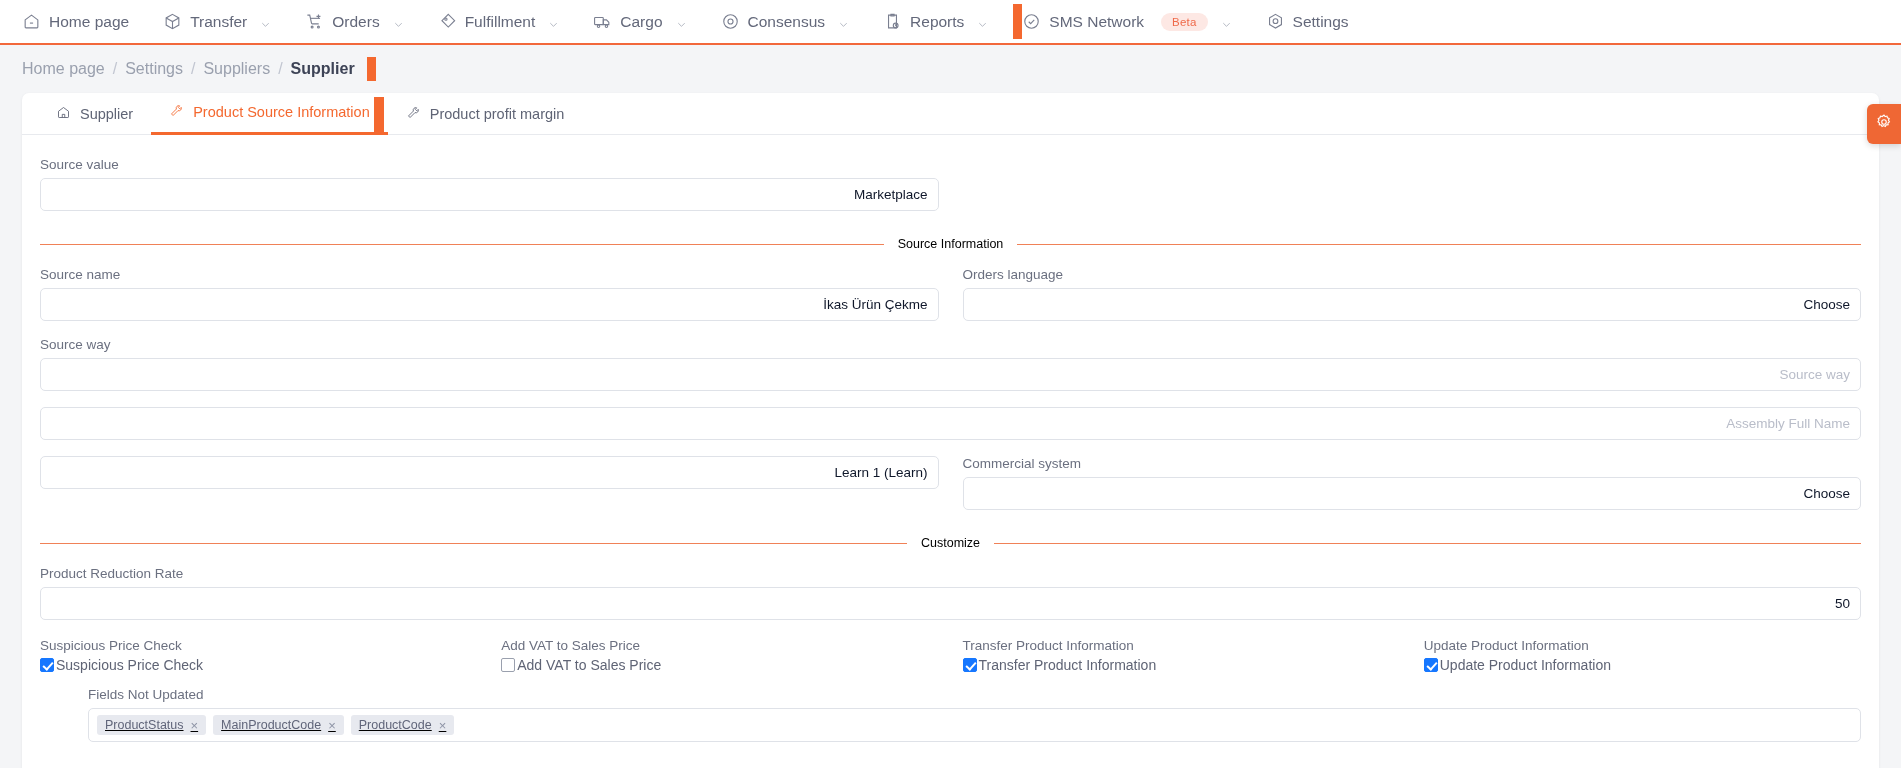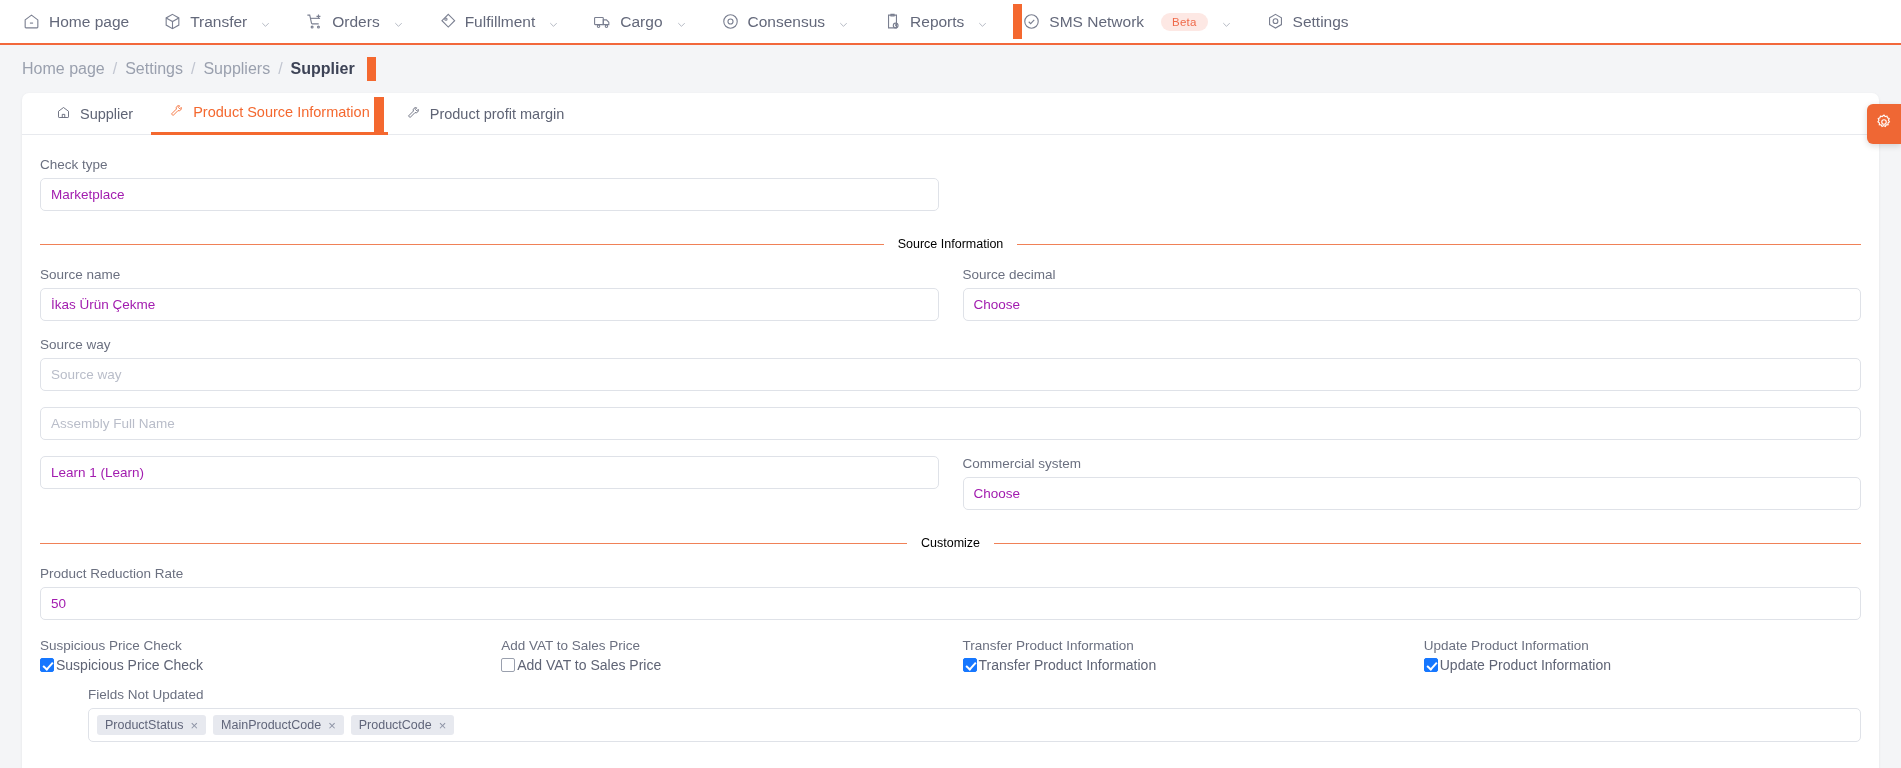--- a/index.html
+++ b/index.html
@@ -122,24 +122,25 @@
     color: #6b7080;
     margin-bottom: 6px;
   }
   .finput {
     width: 100%;
     height: 33px;
     border: 1px solid #dfe2e8;
     border-radius: 5px;
     padding: 0 10px;
     font-size: 13.5px;
-    color: #a21caf;
+    color: #0f172a;
     font-family: "Liberation Sans", sans-serif;
     background: #fff;
     outline: none;
+    text-align: right;
   }
   .finput::placeholder { color: #b9bdc9; }
 
   
   .divider {
     display: flex;
     align-items: center;
     gap: 14px;
     margin: 10px 0 16px 0;
   }
@@ -175,20 +176,21 @@
   .tagbox {
     width: 100%;
     min-height: 34px;
     border: 1px solid #dfe2e8;
     border-radius: 5px;
     display: flex;
     align-items: center;
     gap: 7px;
     padding: 4px 8px;
     flex-wrap: wrap;
+    text-decoration: underline;
   }
   .tag {
     display: inline-flex;
     align-items: center;
     gap: 7px;
     background: #e7e9ef;
     border-radius: 3px;
     padding: 3px 8px;
     font-size: 12.5px;
     color: #60657a;
@@ -377,21 +379,21 @@
       <span>Product profit margin</span>
     </div>
     <div class="tab-caret"></div>
   </div>
 
   <div class="form">
 
     <div class="row">
       <div class="col">
         <div class="field">
-          <label class="flabel">Check type</label>
+          <label class="flabel">Source value</label>
           <input class="finput" readonly="" value="Marketplace" style="">
         </div>
       </div>
       <div class="col"></div>
     </div>
 
     <div class="divider">
       <span class="line"></span>
       <span class="dtext">Source Information</span>
       <span class="line"></span>
@@ -399,21 +401,21 @@
 
     <div class="row">
       <div class="col">
         <div class="field">
           <label class="flabel">Source name</label>
           <input class="finput" value="İkas Ürün Çekme" style="">
         </div>
       </div>
       <div class="col">
         <div class="field">
-          <label class="flabel">Source decimal</label>
+          <label class="flabel">Orders language</label>
           <input class="finput" readonly="" value="Choose" style="">
         </div>
       </div>
     </div>
 
     <div class="field">
       <label class="flabel">Source way</label>
       <input class="finput" placeholder="Source way" style="">
     </div>
 

